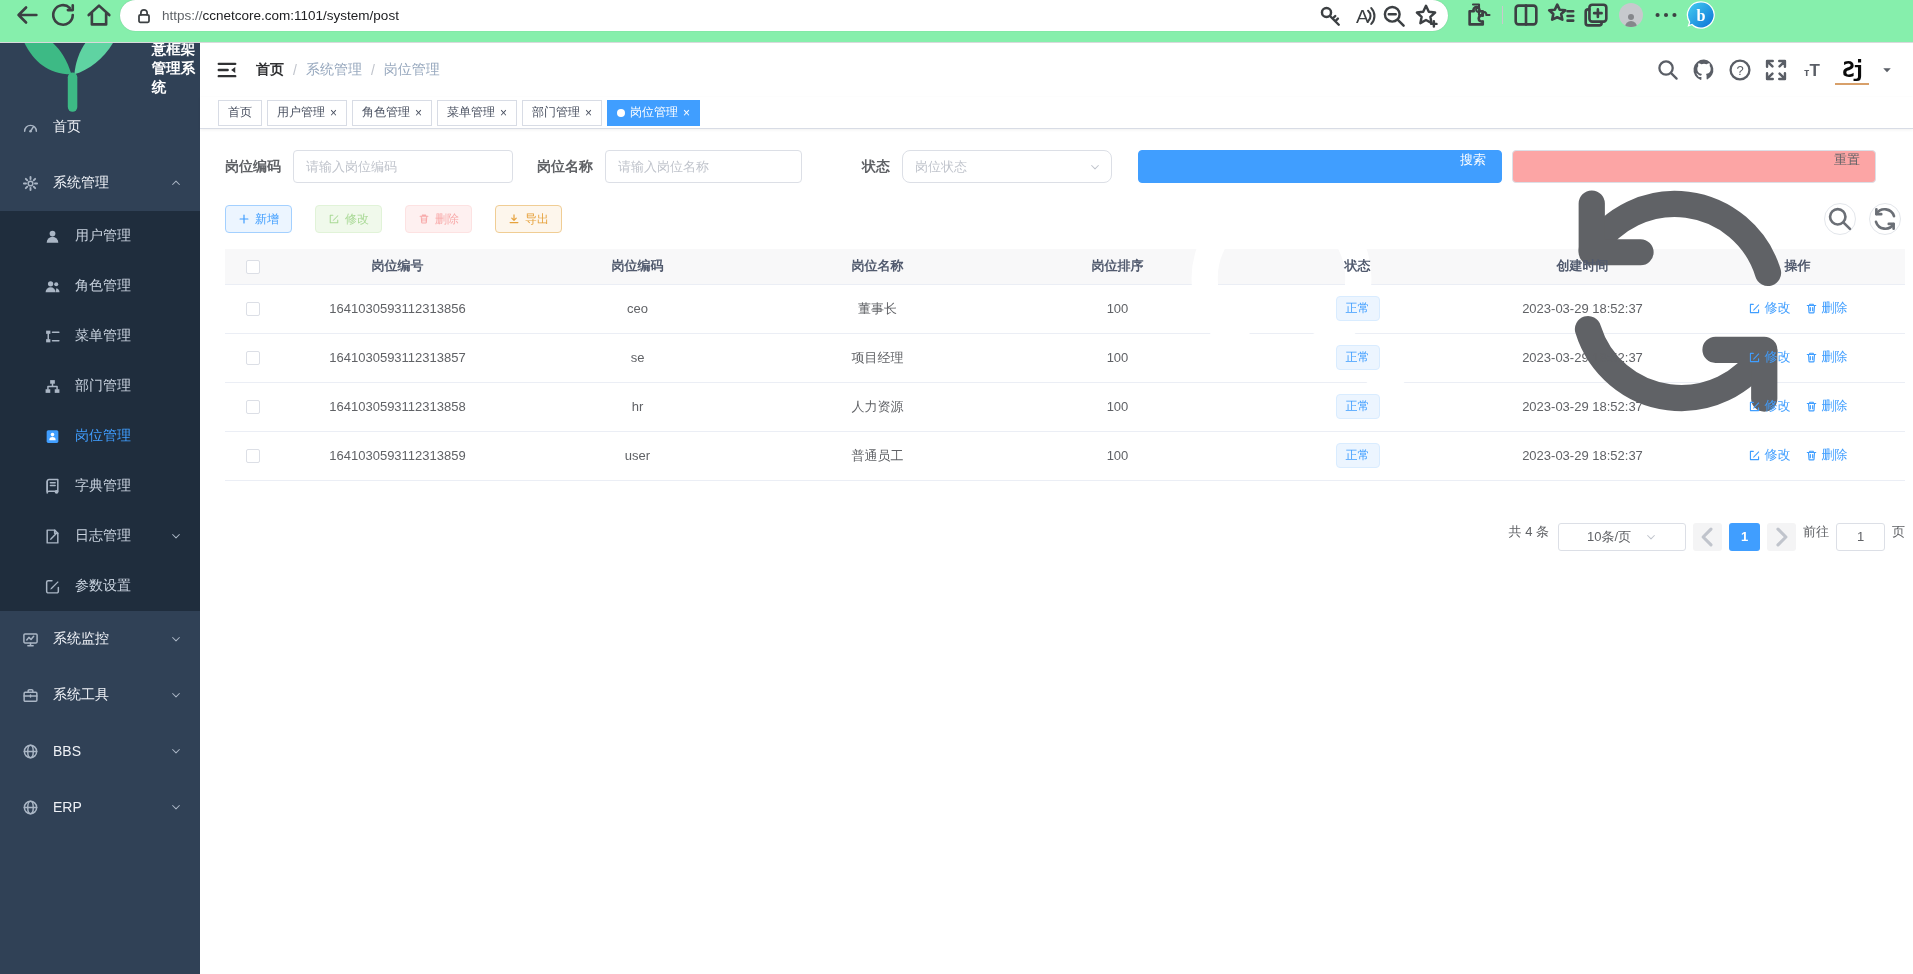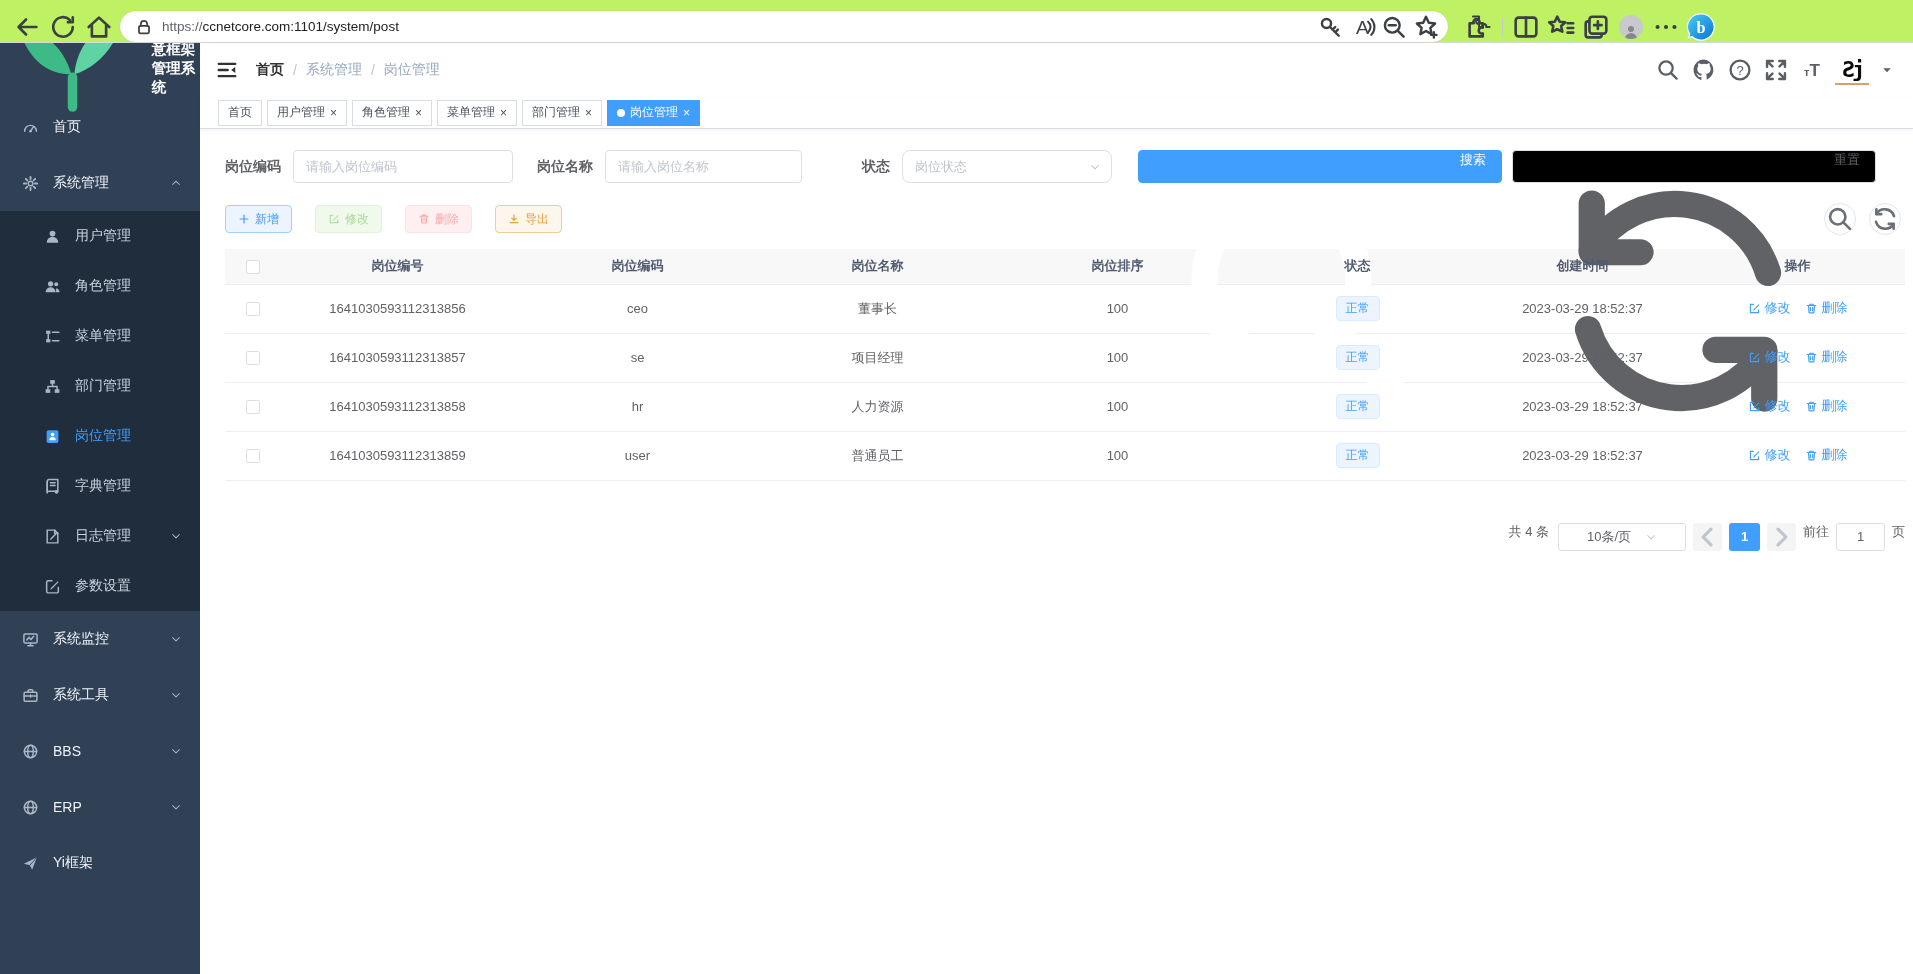--- a/index.html
+++ b/index.html
@@ -6,21 +6,21 @@
     --primary:#409eff;
     --sidebar-bg:#304156;
     --submenu-bg:#1f2d3d;
   }
   *{box-sizing:border-box;margin:0;padding:0;}
   html,body{width:1913px;height:974px;overflow:hidden;}
   body{font-family:"Liberation Sans","DejaVu Sans",sans-serif;font-size:14px;color:#606266;background:#fff;}
   .screen{width:1913px;height:974px;position:relative;overflow:hidden;}
 
   
-  .browser-bar{height:43px;background:#bef264;border-bottom:1px solid #d9d9dc;display:flex;align-items:flex-end;padding:0 14px 0 12px;gap:6px;}
+  .browser-bar{height:43px;background:#86efac;border-bottom:1px solid #d9d9dc;display:flex;align-items:flex-start;padding:0 14px 0 12px;gap:6px;}
   .b-icon{width:30px;height:30px;display:flex;align-items:center;justify-content:center;color:#3c4043;border-radius:6px;flex:0 0 auto;cursor:pointer;}
   .b-icon svg{width:18px;height:18px;}
   .url-pill{flex:0 0 auto;width:1328px;height:31px;background:#fff;border-radius:16px;display:flex;align-items:center;padding:0 8px 0 14px;gap:8px;box-shadow:0 0 1px rgba(0,0,0,.25);}
   .url-text{flex:1;font-size:13.5px;color:#202124;white-space:nowrap;overflow:hidden;}
   .url-text .dim{color:#5f6368;}
   .pill-trailing{display:flex;align-items:center;gap:4px;}
   .pill-trailing .b-icon{width:28px;height:28px;}
   .browser-right{display:flex;align-items:center;gap:5px;margin-left:10px;}
   .v-divider{width:1px;height:18px;background:#c9c9cd;margin:0 3px;}
   .avatar-circle{width:24px;height:24px;border-radius:50%;background:#c7c9cd;display:flex;align-items:flex-end;justify-content:center;overflow:hidden;}
@@ -77,21 +77,21 @@
   .filter-row{display:flex;align-items:center;height:33px;}
   .f-label{font-weight:bold;color:#606266;margin-right:12px;white-space:nowrap;}
   .f-input{width:220px;height:33px;border:1px solid #dcdfe6;border-radius:4px;padding:0 12px;font-size:13px;color:#606266;outline:none;font-family:inherit;}
   .f-input::placeholder{color:#c0c4cc;}
   .f-select{width:210px;height:33px;border:1px solid #dcdfe6;border-radius:8px;padding:0 10px 0 12px;display:flex;align-items:center;justify-content:space-between;color:#c0c4cc;font-size:13px;cursor:pointer;background:#fff;}
   .f-select .mi-arrow{color:#c0c4cc;}
   .gap24{width:24px;}.gap60{width:60px;}.gap26{width:26px;}.gap10{width:10px;}
   .btn{height:33px;border-radius:4px;border:1px solid transparent;display:inline-flex;align-items:flex-start;gap:6px;padding:0 15px;font-size:13px;cursor:pointer;font-family:inherit;}
   .btn svg{width:13px;height:13px;}
   .btn-search{background:var(--primary);border-color:var(--primary);color:#fff;}
-  .btn-reset{background:#000000;border-color:#dcdfe6;color:#606266;}
+  .btn-reset{background:#fca5a5;border-color:#dcdfe6;color:#606266;}
 
   .toolbar-row{margin-top:20px;display:flex;align-items:center;}
   .tb-btn{height:28px;border-radius:4px;display:inline-flex;align-items:center;gap:5px;padding:0 12px;font-size:12px;cursor:pointer;border:1px solid transparent;margin-right:23px;font-family:inherit;}
   .tb-btn svg{width:12px;height:12px;}
   .tb-primary{background:#ecf5ff;border-color:#a3d0ff;color:var(--primary);}
   .tb-success{background:#f0f9eb;border-color:#e1f3d8;color:#a8d995;cursor:not-allowed;}
   .tb-danger{background:#fef0f0;border-color:#fde2e2;color:#f8abab;cursor:not-allowed;}
   .tb-warning{background:#fdf6ec;border-color:#f0cd94;color:#e6a23c;}
   .tb-right{margin-left:auto;display:flex;gap:13px;margin-right:4px;}
   .circle-btn{width:32px;height:32px;border-radius:50%;border:1px solid #e3e6eb;background:#fff;display:flex;align-items:center;justify-content:center;color:#6b6f76;cursor:pointer;}
@@ -405,29 +405,20 @@
                 <ellipse cx="8" cy="8" rx="2.6" ry="5.8" fill="none" stroke="currentColor" stroke-width="1.4" stroke-linecap="round" stroke-linejoin="round"></ellipse>
                 <path d="M2.2 8h11.6" fill="none" stroke="currentColor" stroke-width="1.4" stroke-linecap="round" stroke-linejoin="round"></path>
               </svg>
             </span>
             <span class="mi-label">ERP</span>
             <span class="mi-arrow">
               <svg viewBox="0 0 16 16" style="width:100%;height:100%;display:block">
                 <path d="M3.5 6 8 10.5 12.5 6" fill="none" stroke="currentColor" stroke-width="1.4" stroke-linecap="round" stroke-linejoin="round"></path>
               </svg>
             </span>
-          </div>
-          <div class="menu-item">
-            <span class="mi-icon">
-              <svg viewBox="0 0 16 16" style="width:100%;height:100%;display:block">
-                <path d="M1.8 8.2 14 2.2 9.5 13.8 7.4 9.6z" fill="currentColor"></path>
-                <path d="M7.4 9.6 14 2.2" stroke="#304156" stroke-width="0.8"></path>
-              </svg>
-            </span>
-            <span class="mi-label">Yi框架</span>
           </div>
         </div>
     </div>
 
     <div class="main">
       <div class="navbar">
         <span class="hamburger">
             <svg viewBox="0 0 16 16" style="width:100%;height:100%;display:block">
               <path d="M2 3.5h12M2 8h6.5M2 12.5h12" fill="none" stroke="currentColor" stroke-width="1.7" stroke-linecap="round" stroke-linejoin="round"></path>
               <path d="M14 5.8 11 8l3 2.2z" fill="currentColor"></path>

